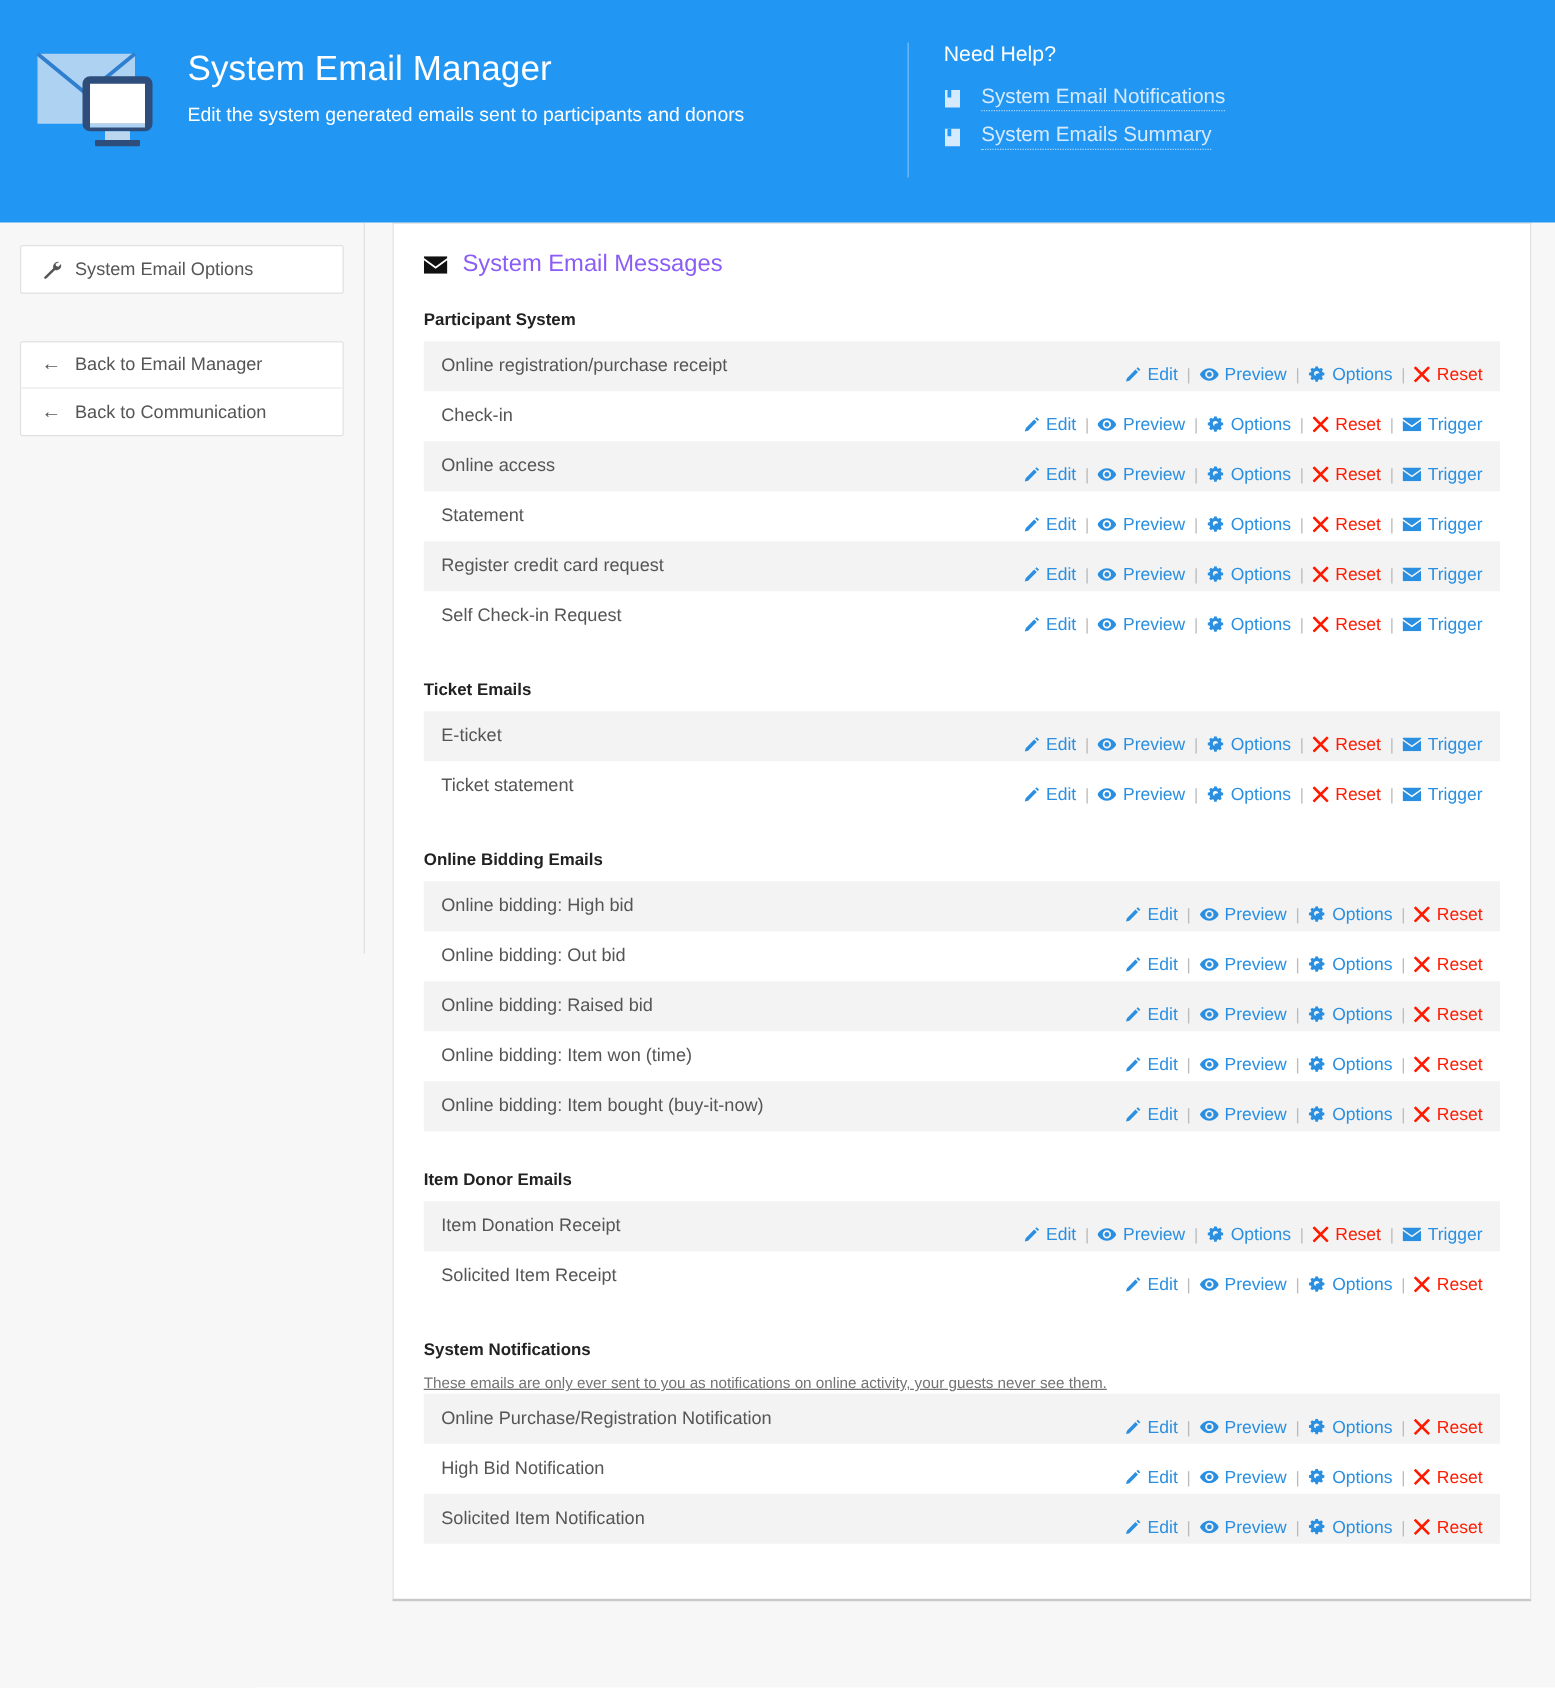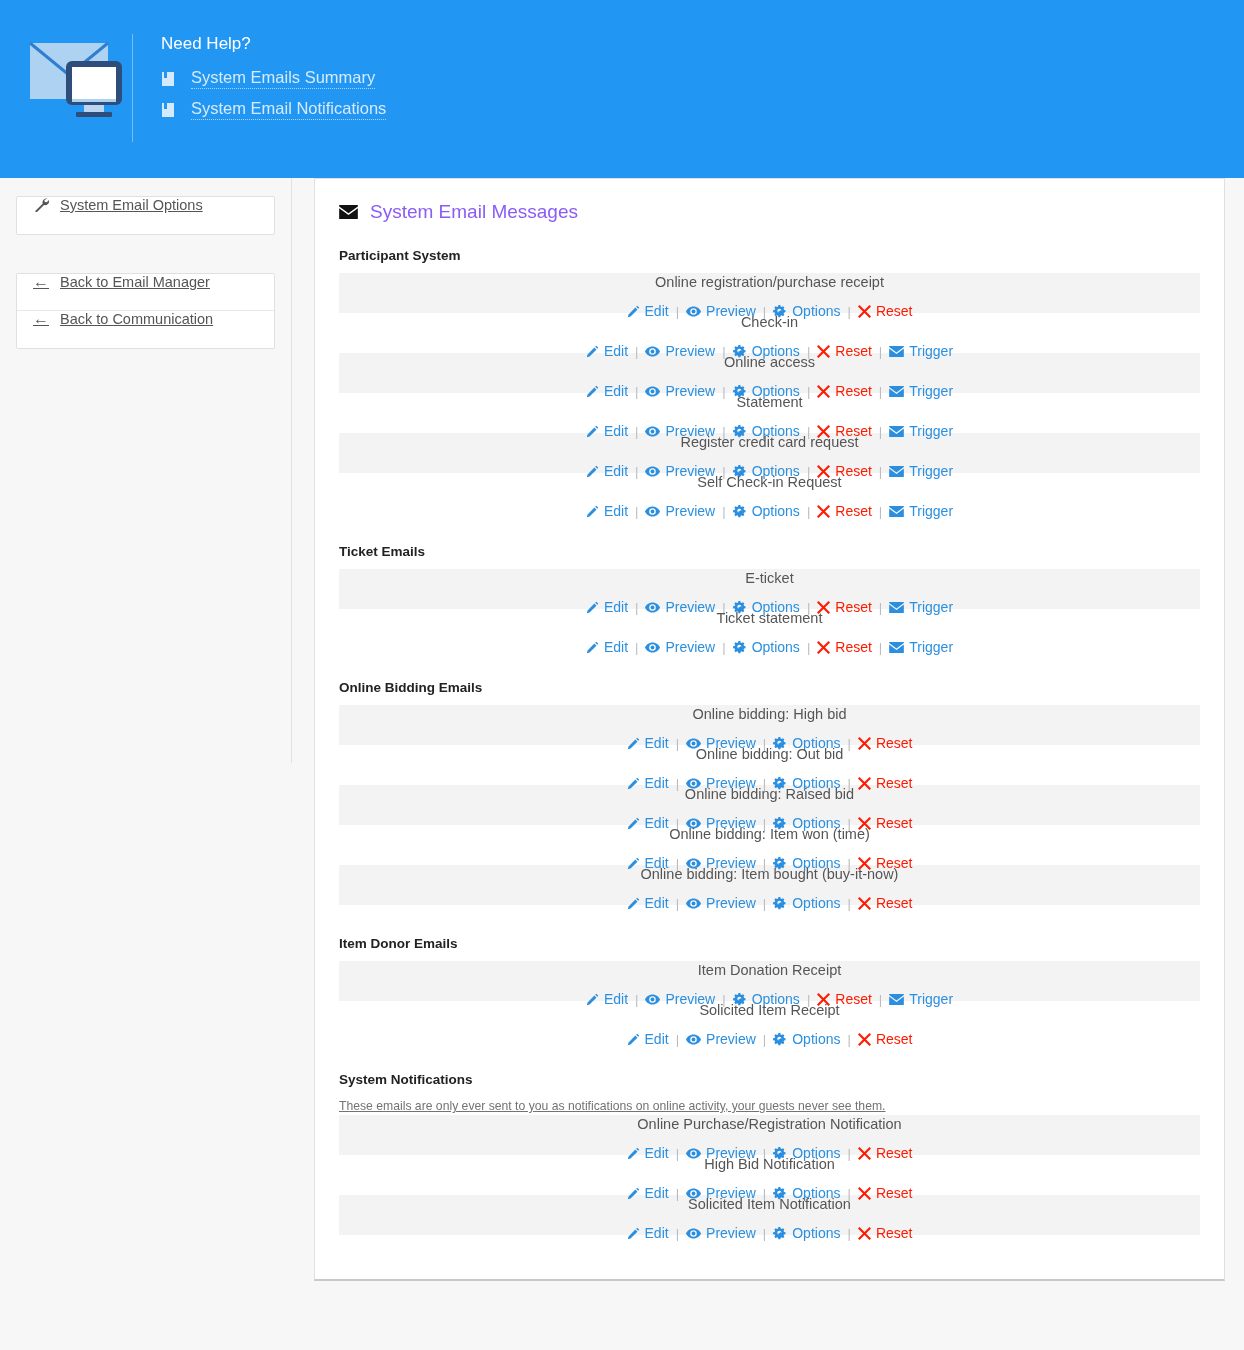--- a/index.html
+++ b/index.html
@@ -98,30 +98,29 @@
   .btn-group {
     background: #fff;
     border: 1px solid #e0e0e0;
     border-radius: 2px;
     margin-bottom: 20px;
     overflow: hidden;
   }
   .btn-group.spaced { margin-top: 38px; }
   .side-btn {
     display: flex;
-    align-items: flex-start;
+    align-items: center;
     height: 37px;
     padding: 0 14px;
     font-size: 14.5px;
     color: #555;
     cursor: pointer;
     background: #fff;
     border-bottom: 1px solid #e8e8e8;
     white-space: nowrap;
-    text-decoration: underline;
   }
   .side-btn:last-child { border-bottom: none; }
   .side-btn .sb-icon {
     width: 20px;
     margin-right: 9px;
     display: inline-flex;
     align-items: center;
     justify-content: center;
     color: #5a5a5a;
     flex: 0 0 auto;
@@ -175,21 +174,20 @@
     text-decoration: underline;
   }
   .section + .section { margin-top: 30px; }
 
   .row {
     display: flex;
     align-items: center;
     justify-content: space-between;
     height: 40px;
     padding: 0 14px;
-    flex-direction: column;
   }
   .row.zebra { background: #f3f3f3; }
   .row-label {
     font-size: 14.5px;
     color: #555;
     line-height: 18px;
     white-space: nowrap;
   }
   .row-actions {
     display: flex;
@@ -229,42 +227,46 @@
       <rect x="8" y="8" width="78" height="56" fill="#aed2f2"></rect>
       <path d="M8 8 L47 40 L86 8" fill="none" stroke="#2f7fd0" stroke-width="3"></path>
       <rect x="44" y="26" width="56" height="44" rx="6" fill="#2f4d7a"></rect>
       <rect x="50" y="32" width="44" height="32" fill="#ffffff"></rect>
       <rect x="50" y="64" width="44" height="3" fill="#aed2f2"></rect>
       <rect x="62" y="70" width="20" height="7" fill="#bcd6f0"></rect>
       <rect x="54" y="77" width="36" height="5" rx="1" fill="#2f4d7a"></rect>
     </svg>
   </div>
 
+  <div class="masthead-titles">
+    <h1 class="app-title">System Email Manager</h1>
+    <div class="app-subtitle">Edit the system generated emails sent to participants and donors</div>
+  </div>
 
   <div class="help-block">
     <div class="help-title">Need Help?</div>
+
+    <div class="help-link-row">
+      <span class="help-doc-icon">
+        <svg width="14" height="16" viewBox="0 0 14 16">
+          <rect x="1" y="1" width="12" height="14" fill="#d6eafd"></rect>
+          <rect x="3" y="1" width="3" height="6" fill="#2196f3"></rect>
+        </svg>
+      </span>
+      <a class="help-link">System Email Notifications</a>
+    </div>
 
     <div class="help-link-row">
       <span class="help-doc-icon">
         <svg width="14" height="16" viewBox="0 0 14 16">
           <rect x="1" y="1" width="12" height="14" fill="#d6eafd"></rect>
           <rect x="3" y="1" width="3" height="6" fill="#2196f3"></rect>
         </svg>
       </span>
       <a class="help-link">System Emails Summary</a>
-    </div>
-
-    <div class="help-link-row">
-      <span class="help-doc-icon">
-        <svg width="14" height="16" viewBox="0 0 14 16">
-          <rect x="1" y="1" width="12" height="14" fill="#d6eafd"></rect>
-          <rect x="3" y="1" width="3" height="6" fill="#2196f3"></rect>
-        </svg>
-      </span>
-      <a class="help-link">System Email Notifications</a>
     </div>
   </div>
 </div>
 
 <div class="page-body">
 
   <div class="sidebar">
 
     <div class="btn-group">
       <div class="side-btn">

